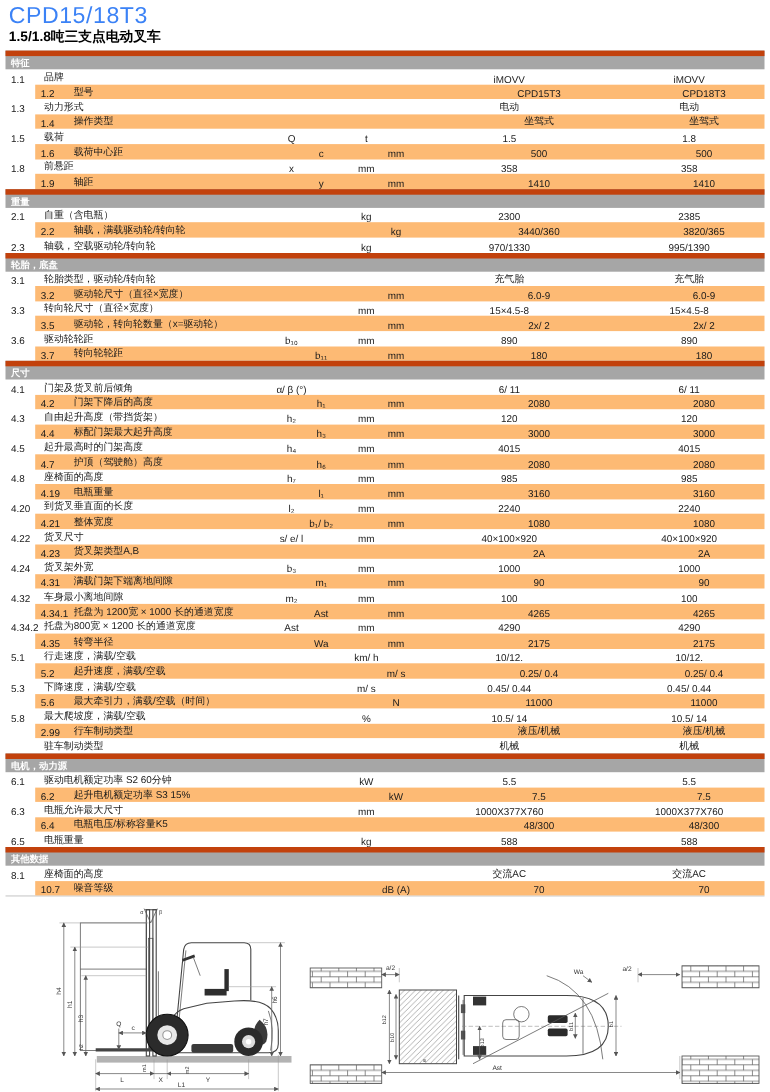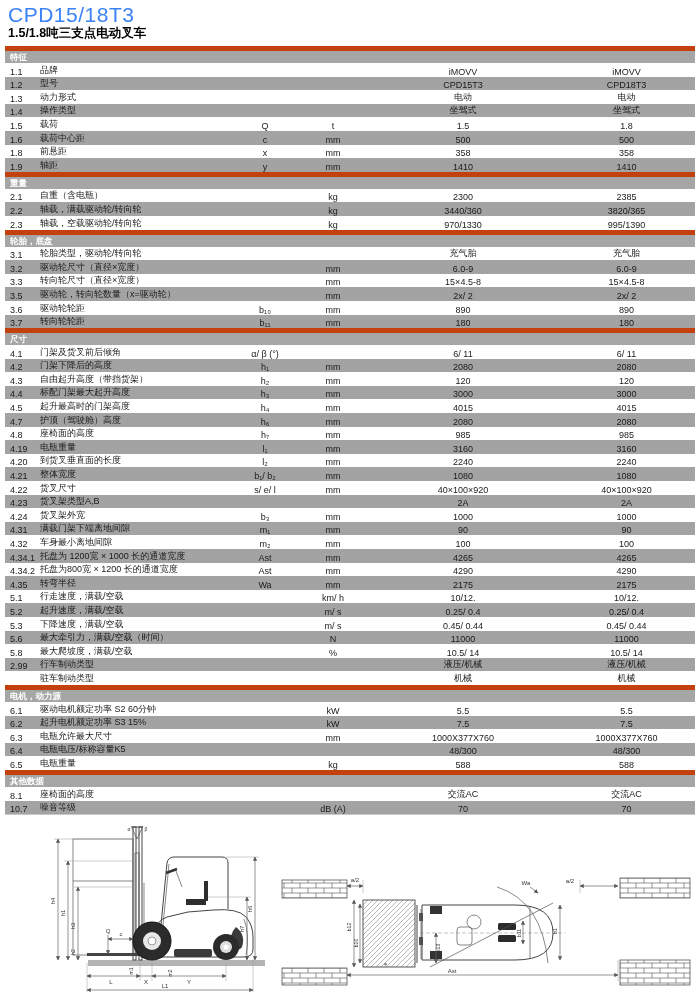--- a/index.html
+++ b/index.html
@@ -4,21 +4,21 @@
 <style>
   html,body{margin:0;padding:0;background:#fff;width:700px;height:993px;overflow:hidden;
     font-family:"Liberation Sans","DejaVu Sans",sans-serif;}
   .hd{padding:5px 0 5px 8px;}
   .title{font-size:21px;color:#3b82f6;line-height:20px;letter-spacing:.5px;}
   .subtitle{font-size:12.5px;font-weight:bold;color:#000;line-height:16px;}
   .spec{margin:0 5px;border-bottom:1px solid #c9c9c9;}
   .sec{height:12px;line-height:12px;background:#a6a6a6;color:#fff;font-weight:bold;
     font-size:8.5px;padding-left:5px;border-top:5px solid #c2410c;}
   .row{display:flex;height:13.6px;font-size:9px;color:#1a1a1a;align-items:flex-end;}
-  .row.alt{background:#a3a3a3;}
+  .row.alt{background:#fdba74;margin-left:27px;}
   .c{white-space:nowrap;overflow:hidden;}
   .c.no{width:30px;padding-left:5px;}
   .c.lbl{width:192px;}
   .c.sym{width:66px;text-align:center;}
   .c.unit{width:70px;text-align:center;}
   .c.v1{width:190px;text-align:center;}
   .c.v2{flex:1;text-align:center;}
   .draw{display:flex;align-items:flex-start;margin:8px 0 0 40px;}
   svg text{font-size:6px;fill:#333;text-anchor:middle;}
   svg .tiny{font-size:5px;}

